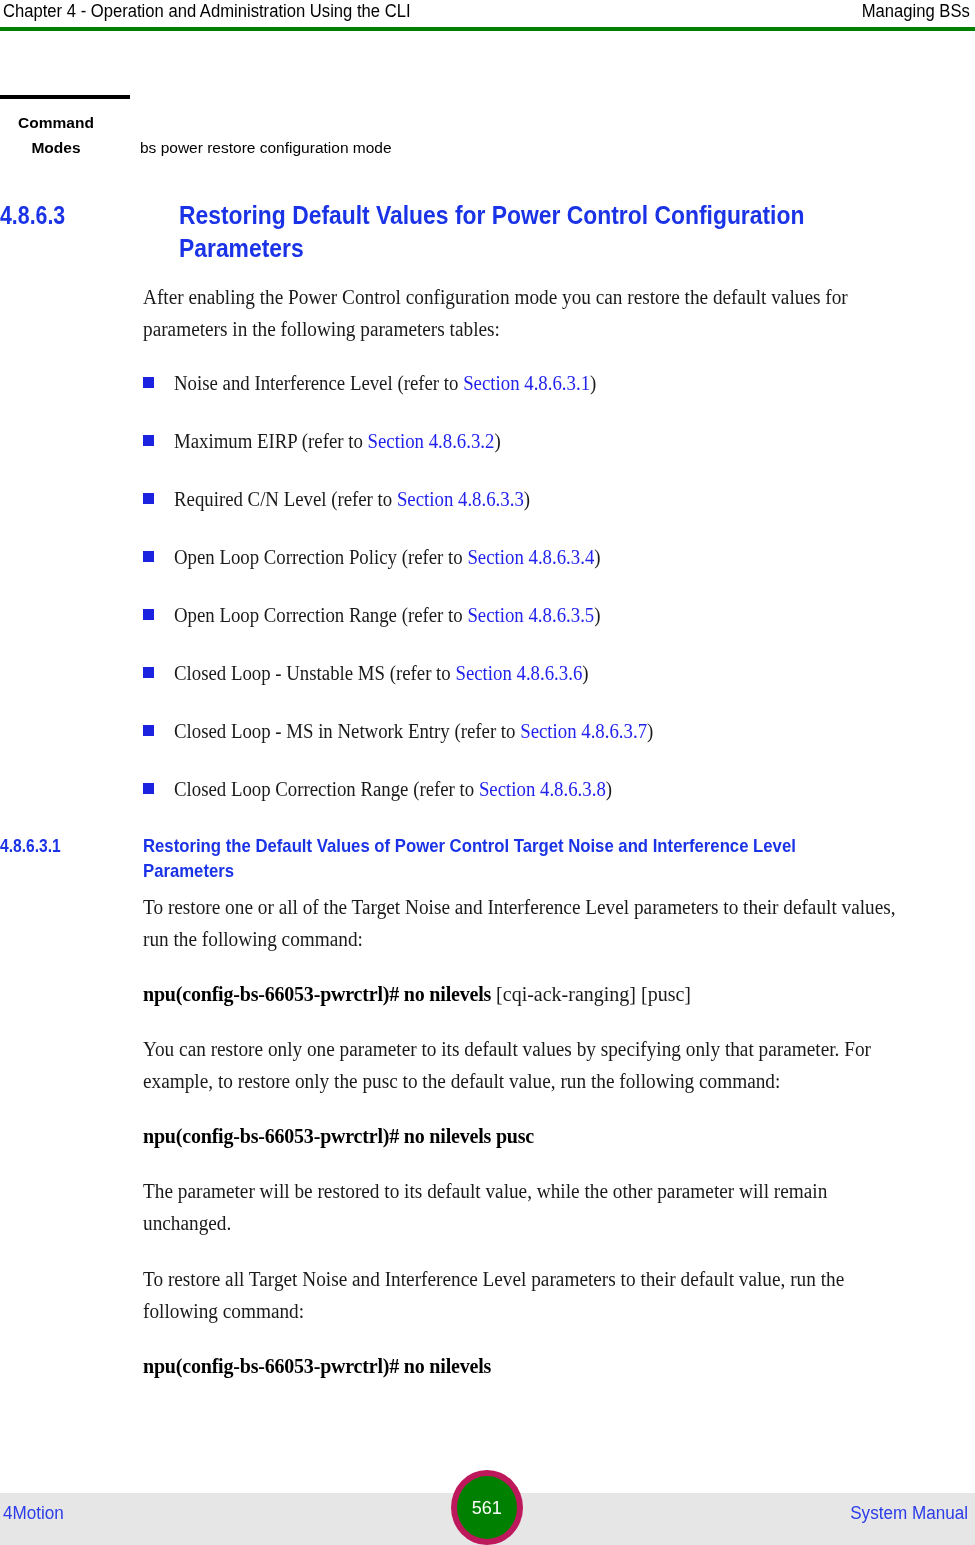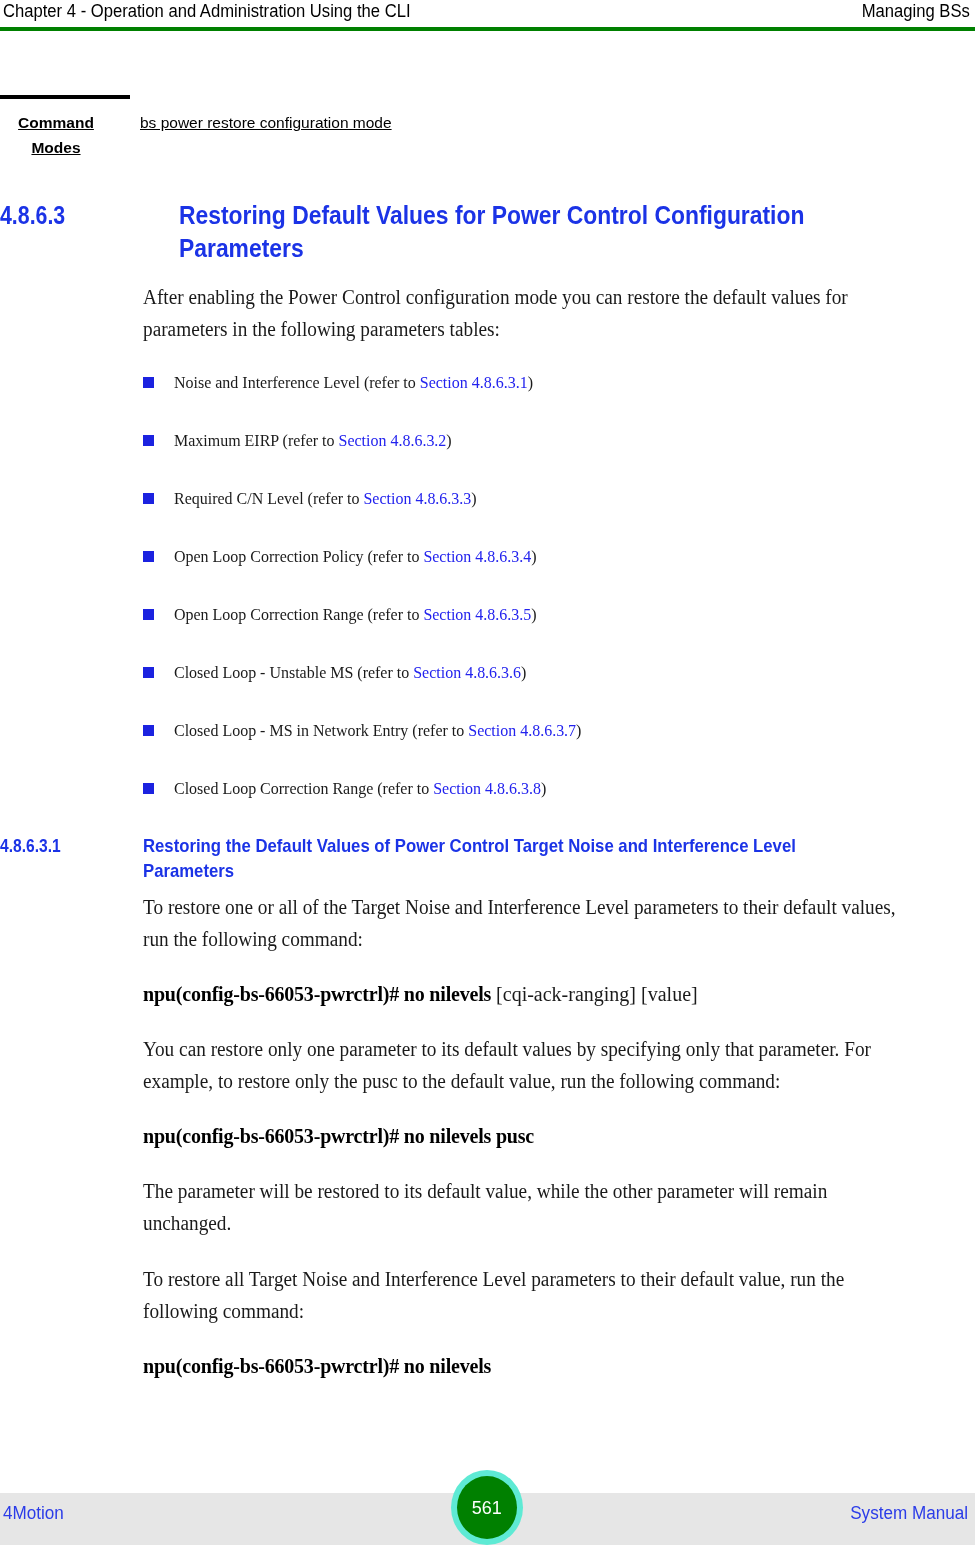--- a/index.html
+++ b/index.html
@@ -57,23 +57,22 @@
     width: 975px;
   }
   .cmd-modes-rule {
     width: 130px;
     height: 4px;
     background: #000000;
     margin: 0;
   }
   .cmd-modes-body {
     display: flex;
-    align-items: flex-start;
+    align-items: flex-end;
     padding-top: 11px;
-    text-decoration: underline;
   }
   .cmd-modes-label {
     width: 120px;
     flex: 0 0 120px;
     font-family: "Liberation Sans", "DejaVu Sans", sans-serif;
     font-weight: bold;
     font-size: 15.5px;
     line-height: 25px;
     color: #000000;
     text-align: center;
@@ -162,21 +161,21 @@
   
   .bullets {
     margin: 12px 0 6px 0;
     padding: 0;
     list-style: none;
   }
   .bullets li {
     display: flex;
     align-items: flex-start;
     margin: 0 15px 30px 143px;
-    font-size: 17px;
+    font-size: 20px;
     line-height: 28px;
     color: #1a1a1a;
   }
   .bullet-sq {
     flex: 0 0 auto;
     width: 11px;
     height: 11px;
     background: #1b22e0;
     margin: 8px 20px 0 0;
   }
@@ -232,21 +231,21 @@
   }
   .ftr-right { transform-origin: right center; }
   .ftr-left { transform-origin: left center; }
   .page-badge {
     position: absolute;
     left: 451px;
     top: -23px;
     width: 72px;
     height: 75px;
     border-radius: 50%;
-    background: #5eead4;
+    background: #be185d;
     display: flex;
     align-items: center;
     justify-content: center;
   }
   .page-badge .disc {
     width: 60px;
     height: 63px;
     border-radius: 50%;
     background: #008000;
     display: flex;
@@ -324,21 +323,21 @@
     </li>
   </ul>
 
   <div class="h4">
     <div class="num">4.8.6.3.1</div>
     <div class="txt">Restoring the Default Values of Power Control Target Noise and Interference Level Parameters</div>
   </div>
 
   <div class="para">To restore one or all of the Target Noise and Interference Level parameters to their default values, run the following command:</div>
 
-  <div class="cli"><span class="cmd">npu(config-bs-66053-pwrctrl)# no nilevels</span><span class="args"> [cqi-ack-ranging] [value]</span></div>
+  <div class="cli"><span class="cmd">npu(config-bs-66053-pwrctrl)# no nilevels</span><span class="args"> [cqi-ack-ranging] [pusc]</span></div>
 
   <div class="para">You can restore only one parameter to its default values by specifying only that parameter. For example, to restore only the pusc to the default value, run the following command:</div>
 
   <div class="cli"><span class="cmd">npu(config-bs-66053-pwrctrl)# no nilevels pusc</span></div>
 
   <div class="para">The parameter will be restored to its default value, while the other parameter will remain unchanged.</div>
 
   <div class="para">To restore all Target Noise and Interference Level parameters to their default value, run the following command:</div>
 
   <div class="cli"><span class="cmd">npu(config-bs-66053-pwrctrl)# no nilevels</span></div>

